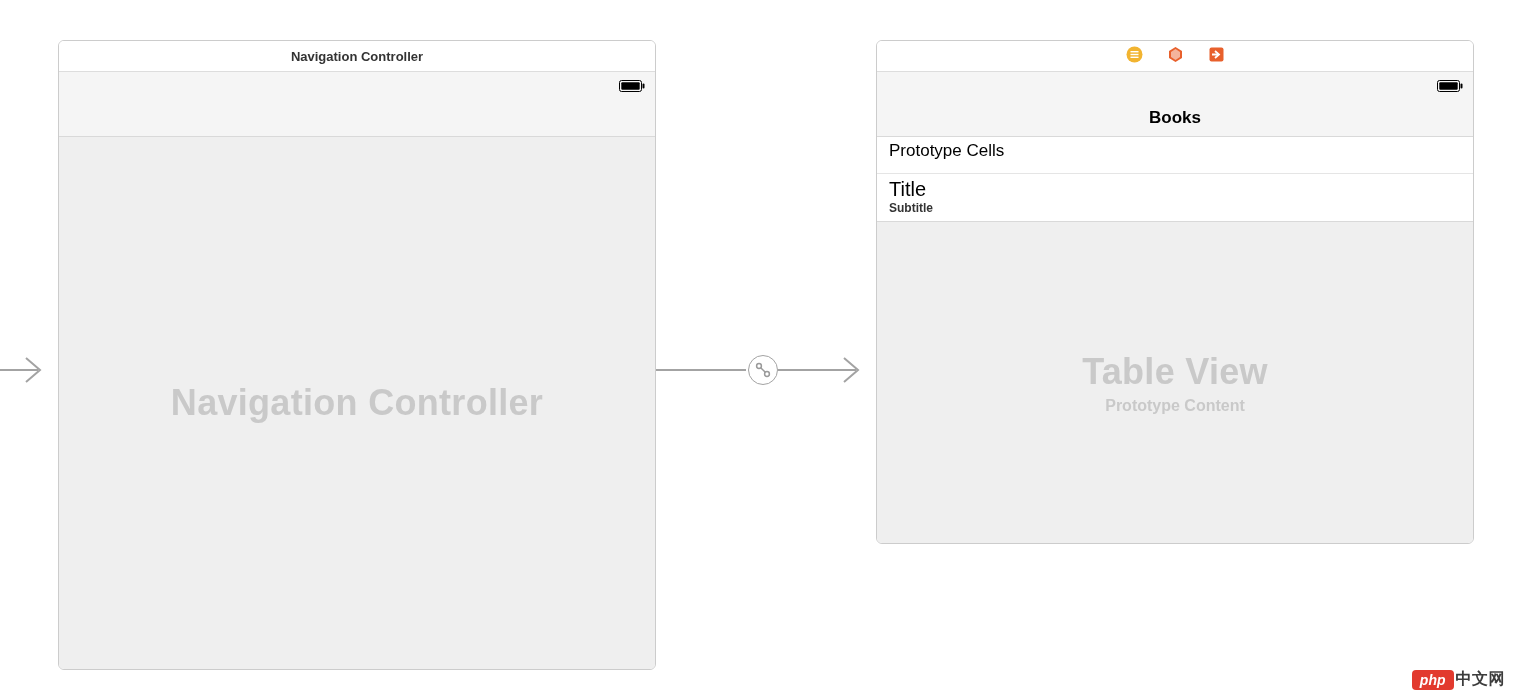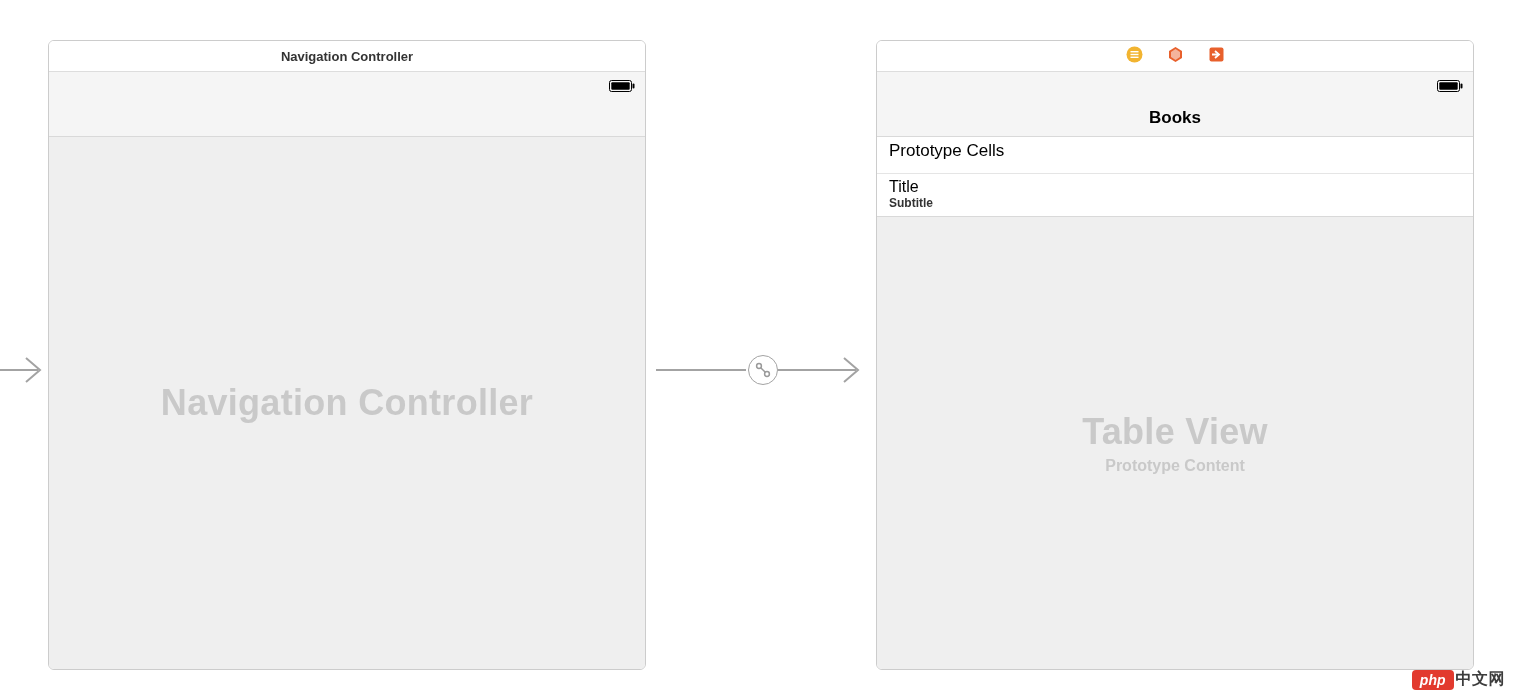--- a/index.html
+++ b/index.html
@@ -15,22 +15,22 @@
   
   .scene {
     position: absolute;
     border: 1px solid #ccc;
     border-radius: 6px;
     background: #fff;
     overflow: hidden;
     display: flex;
     flex-direction: column;
   }
-  .scene-left  { left: 48px;  top: 40px; width: 598px; height: 630px; }
-  .scene-right { left: 876px; top: 40px; width: 598px; height: 630px; }
+  .scene-left  { left: 58px;  top: 40px; width: 598px; height: 630px; }
+  .scene-right { left: 876px; top: 40px; width: 598px; height: 504px; }
 
   
   .scene-titlebar {
     height: 31px;
     border-bottom: 1px solid #ddd;
     display: flex;
     align-items: center;
     justify-content: center;
     gap: 24px;
     background: #fff;
@@ -95,21 +95,21 @@
   }
   .proto-header {
     font-size: 17px;
     padding: 4px 12px 12px 12px;
     color: #000;
     border-bottom: 1px solid #e5e5e5;
   }
   .proto-cell {
     padding: 4px 12px 6px 12px;
   }
-  .proto-cell .title { font-size: 16px; color:#000; }
+  .proto-cell .title { font-size: 20px; color:#000; }
   .proto-cell .subtitle { font-size: 12px; color:#333;font-weight:bold; }
 
   
   .tv-filler {
     flex:1;
     background:#efefef;
     display:flex;
     flex-direction:column;
     align-items:center;
     justify-content:center;

